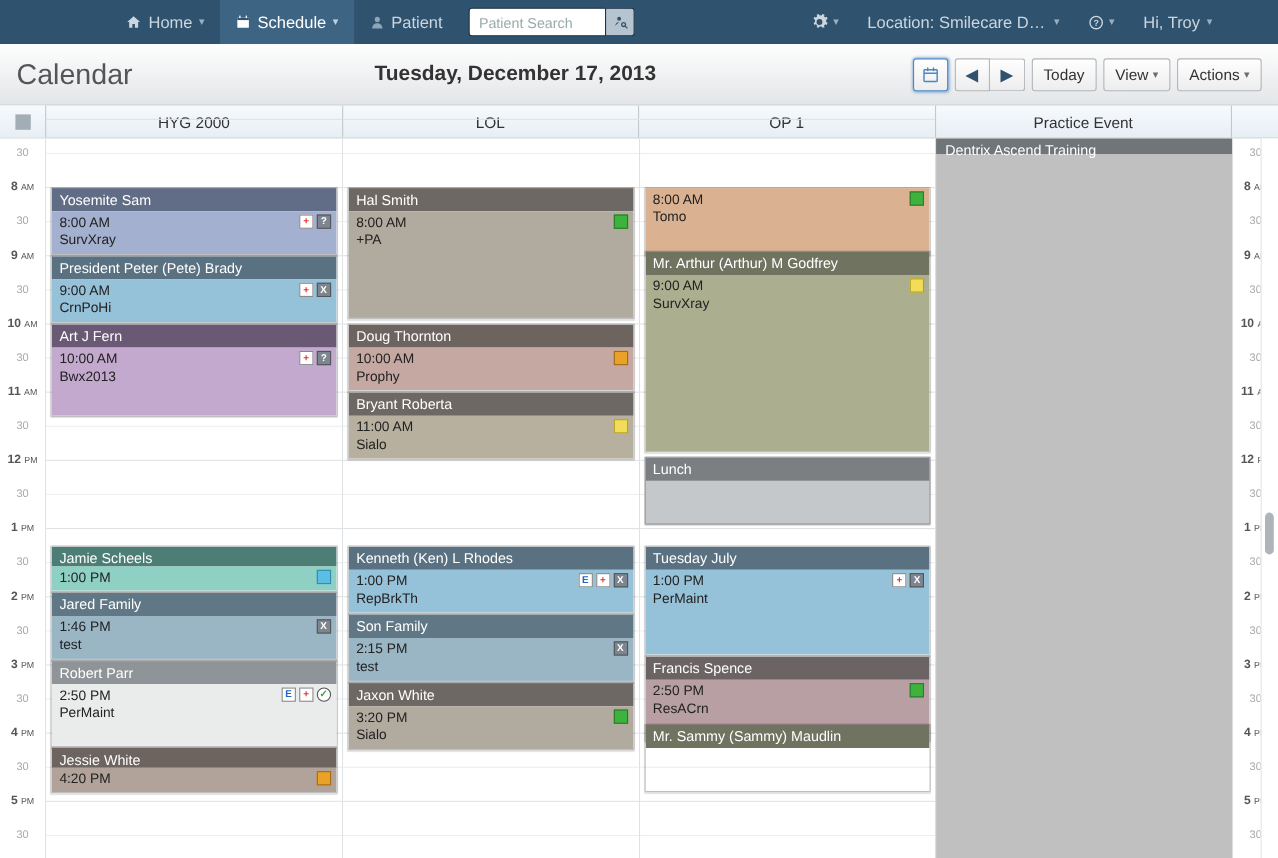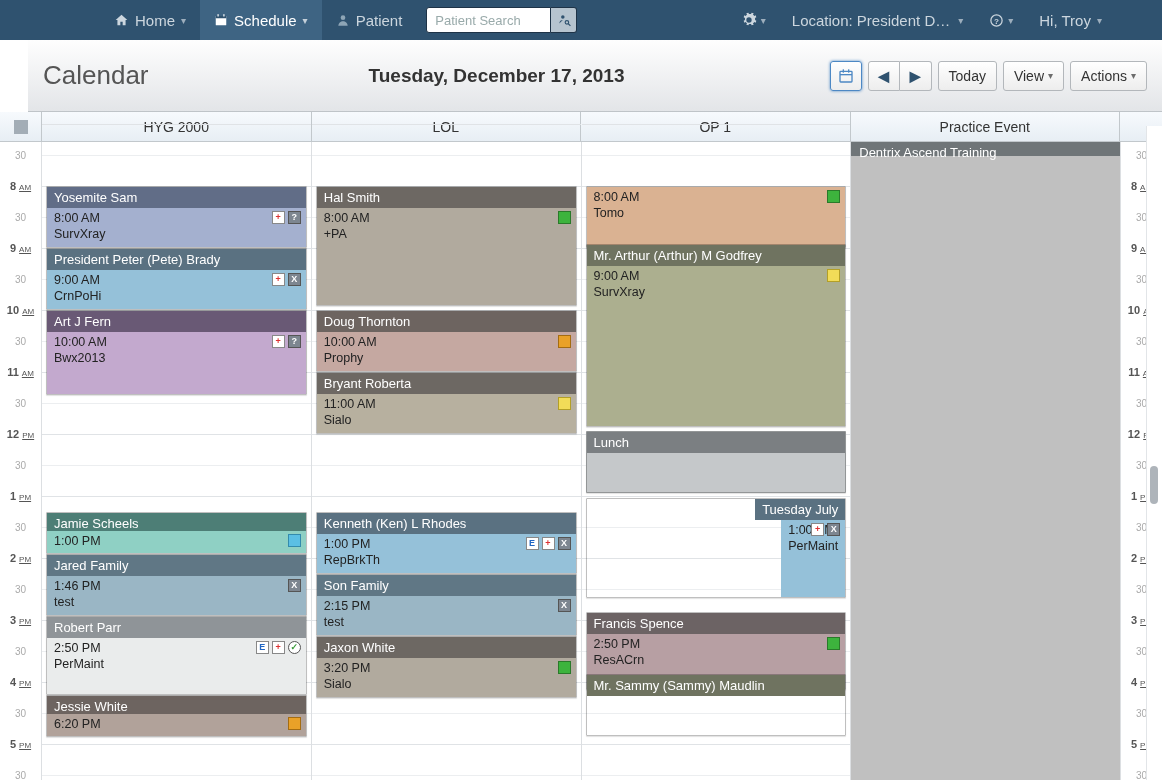--- a/index.html
+++ b/index.html
@@ -12,41 +12,41 @@
   .caret { font-size: 10px; opacity: .7; }
   .search-wrap { margin-left: 10px; display: flex; }
   .search-input { width: 125px; height: 26px; border: 1px solid #1e3347; border-radius: 3px 0 0 3px; padding: 0 8px; font-size: 13px; color: #555; background: #fff; }
   .search-input::placeholder { color: #9aa; }
   .search-btn { width: 26px; height: 26px; background: #b6c4cf; border: 1px solid #1e3347; border-left: none; border-radius: 0 3px 3px 0; display: flex; align-items: center; justify-content: center; color: #2f526f; font-weight: bold; font-size: 12px; }
   .nav-right { margin-left: auto; display: flex; align-items: center; padding-right: 60px; }
   .gearbtn, .helpbtn { padding: 0 12px; height: 40px; display: flex; align-items: center; gap: 4px; cursor: pointer; font-size: 14px; }
   .location-btn { padding: 0 14px; height: 40px; display: flex; align-items: center; gap: 8px; font-size: 15px; cursor: pointer; }
 
   
-  .toolbar { height: 72px; background: linear-gradient(#fefefe,#e3e5e8); border-bottom: 1px solid #bfc4c8; display: flex; align-items: center; padding: 0 15px; margin-left: 28px; }
+  .toolbar { height: 56px; background: linear-gradient(#fefefe,#e3e5e8); border-bottom: 1px solid #bfc4c8; display: flex; align-items: center; padding: 0 15px; }
   .pageheading { font-size: 26px; color: #555; font-weight: normal; }
   .datehead { flex: 0 0 auto; font-size: 19px; font-weight: bold; color: #333; margin-left: 220px; }
   .tool-right { margin-left: auto; display: flex; gap: 6px; align-items: center; }
   .tbtn { height: 30px; min-width: 30px; padding: 0 10px; background: linear-gradient(#fff,#ededed); border: 1px solid #b3b7bb; border-radius: 3px; display: flex; align-items: center; justify-content: center; font-size: 14px; color: #333; cursor: pointer; }
   .tbtn.icon { padding: 0; width: 32px; }
   .tbtn.selected { border-color: #4d88c4; box-shadow: 0 0 3px #4d88c4; }
 
   
   .cal-head { height: 30px; display: flex; background: linear-gradient(#f7fafd,#e7eef4); border-bottom: 1px solid #c2c8cc; }
   .gutter-head { width: 42px; border-right: 1px solid #c2c8cc; display: flex; align-items: center; justify-content: center; background: linear-gradient(#f7fafd,#e7eef4); }
   .menu-glyph { width: 14px; height: 14px; background: #a3adb6; display: inline-block; }
   .colhead { flex: 1 1 0; display: flex; align-items: center; justify-content: center; font-size: 14px; color: #333; border-right: 1px solid #c2c8cc; }
   .right-gutter-head { width: 42px; }
 
   
   .cal-body { display: flex; height: 654px; position: relative; }
   .time-gutter { width: 42px; border-right: 1px solid #dcdfe2; background: #fff; position: relative; }
   .time-gutter.right { border-right: none; border-left: 1px solid #dcdfe2; }
   .hourlabel { position: absolute; width: 100%; text-align: center; font-size: 11px; color: #555; }
-  .hourlabel .sup { font-size: 8px; text-decoration: underline; }
+  .hourlabel .sup { font-size: 8px; }
   .halflabel { position: absolute; width: 100%; text-align: center; font-size: 10px; color: #aaa; }
 
   .columns { flex: 1; display: flex; }
   .column { flex: 1 1 0; border-right: 1px solid #dcdfe2; position: relative; background: #fff; }
   .column.event-col { background: #c0c0c0; border-right: none; }
   .gridline { position: absolute; left: 0; right: 0; border-top: 1px solid #eceef0; }
   .gridline.hour { border-top-color: #e0e3e6; }
 
   
   .appt { position: absolute; left: 4px; right: 4px; border: 1px solid rgba(0,0,0,.25); border-radius: 1px; overflow: hidden; display: flex; flex-direction: column; box-shadow: 0 1px 1px rgba(0,0,0,.12); }
@@ -110,21 +110,21 @@
   </div>
 
   <div class="nav-right">
     <div class="gearbtn">
       <svg width="16" height="16" viewBox="0 0 24 24" fill="#ccd6de">
           <path d="M12 8a4 4 0 100 8 4 4 0 000-8zm9 4l2 1-1 3-2-1a8 8 0 01-2 2l1 2-3 1-1-2a8 8 0 01-3 0l-1 2-3-1 1-2a8 8 0 01-2-2l-2 1-1-3 2-1a8 8 0 010-3l-2-1 1-3 2 1a8 8 0 012-2l-1-2 3-1 1 2a8 8 0 013 0l1-2 3 1-1 2a8 8 0 012 2l2-1 1 3-2 1a8 8 0 010 3z"></path>
         </svg>
       <span class="caret">▾</span>
     </div>
     <div class="location-btn">
-      <span>Location: President D…</span>
+      <span>Location: Smilecare D…</span>
       <span class="caret">▾</span>
     </div>
     <div class="helpbtn">
       <svg width="15" height="15" viewBox="0 0 24 24" fill="none" stroke="#ccd6de" stroke-width="2">
           <circle cx="12" cy="12" r="9"></circle>
           <text x="12" y="17" text-anchor="middle" fill="#ccd6de" stroke="none" font-size="13" font-weight="bold">?</text>
         </svg>
       <span class="caret">▾</span>
     </div>
     <div class="navbtn" style="padding-right:0">
@@ -295,21 +295,21 @@
             <div class="icons">
               <span class="ico e">E</span>
               <span class="ico plus">+</span>
               <span class="ico check">✓</span>
             </div>
           </div>
         </div>
         <div class="appt" style="top: 553px; height: 42px;">
           <div class="hdr" style="background: rgb(109, 100, 96);">Jessie White</div>
           <div class="body" style="background: rgb(177, 162, 154);">
-            <div>6:20 PM</div>
+            <div>4:20 PM</div>
             <div class="icons">
               <span class="ico sq-orange"></span>
             </div>
           </div>
         </div>
       </div>
     <div class="column" id="col1">
         <div class="gridline hour" style="top: -18px;"></div>
         <div class="gridline" style="top: 13px;"></div>
         <div class="gridline hour" style="top: 44px;"></div>
@@ -433,21 +433,21 @@
             <div>9:00 AM</div>
             <div>SurvXray</div>
             <div class="icons">
               <span class="ico sq-yellow"></span>
             </div>
           </div>
         </div>
         <div class="appt" style="top: 289px; height: 62px; background: rgb(197, 200, 202);">
           <div class="hdr" style="background: rgb(123, 127, 130);">Lunch</div>
         </div>
-        <div class="appt" style="top: 356px; height: 100px; align-items: flex-end;">
+        <div class="appt" style="top: 370px; height: 100px;">
           <div class="hdr" style="background: rgb(90, 113, 129);">Tuesday July</div>
           <div class="body" style="background: rgb(149, 193, 217);">
             <div>1:00 PM</div>
             <div>PerMaint</div>
             <div class="icons">
               <span class="ico plus">+</span>
               <span class="ico x">X</span>
             </div>
           </div>
         </div>

